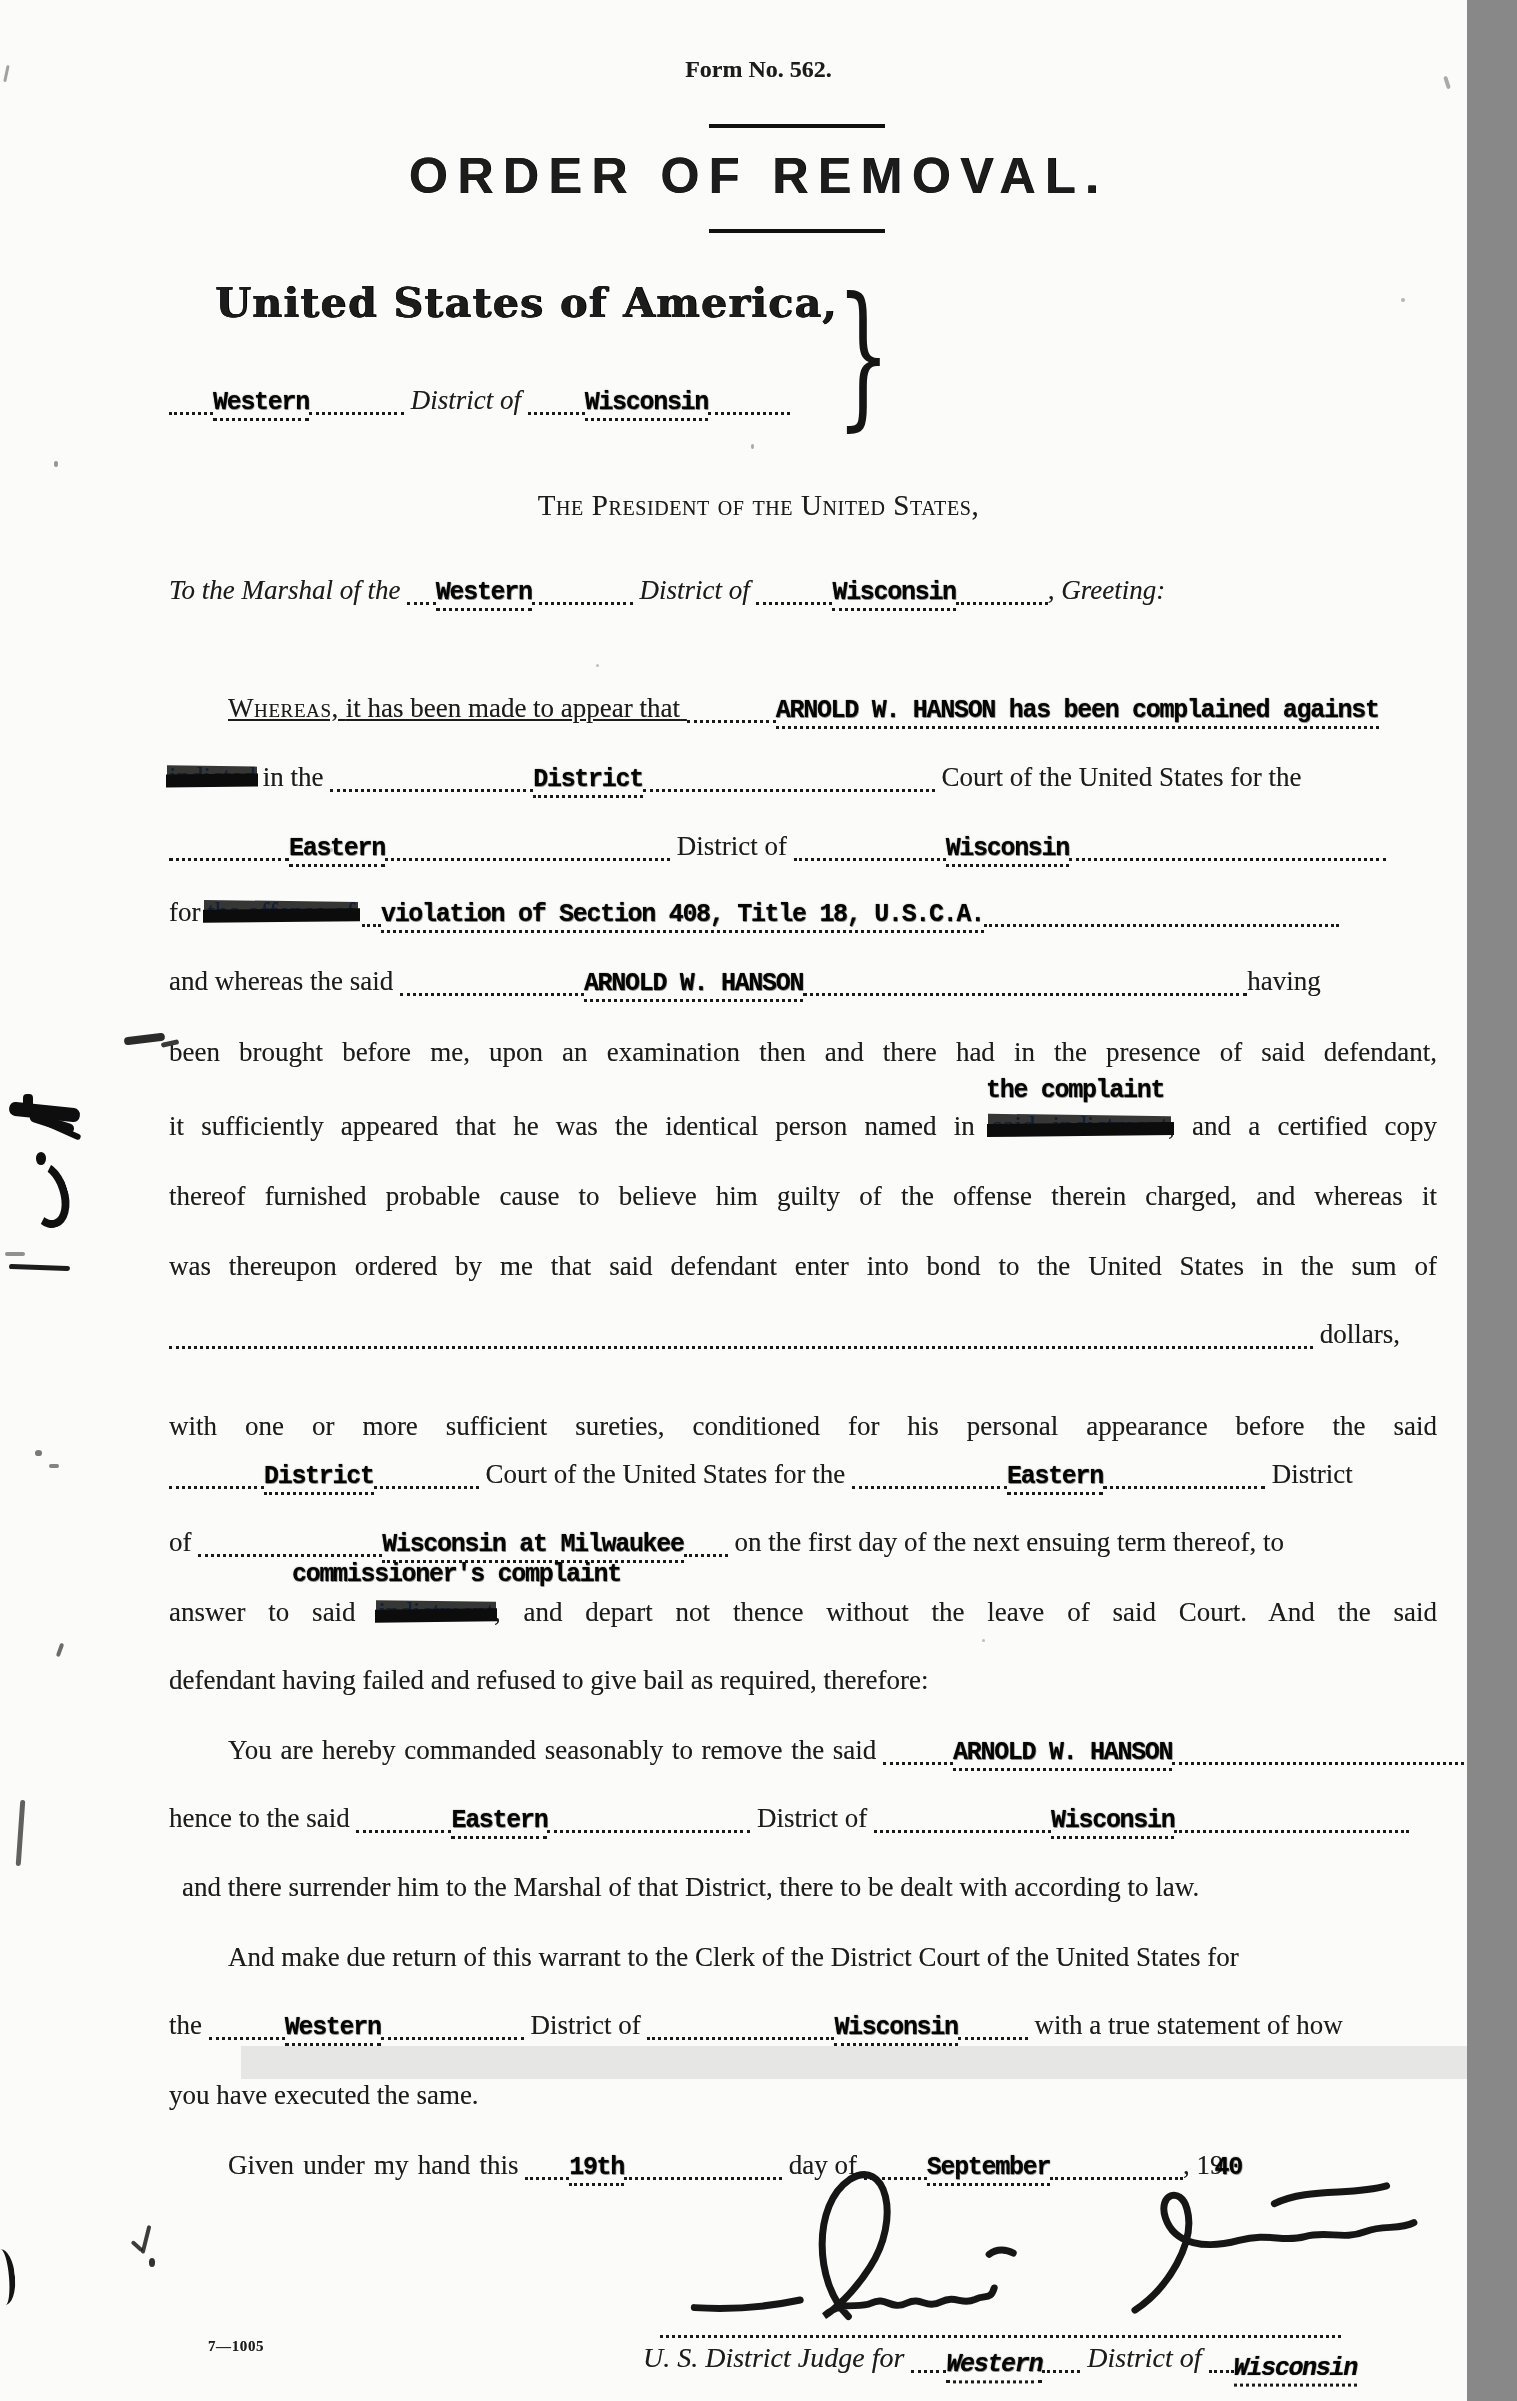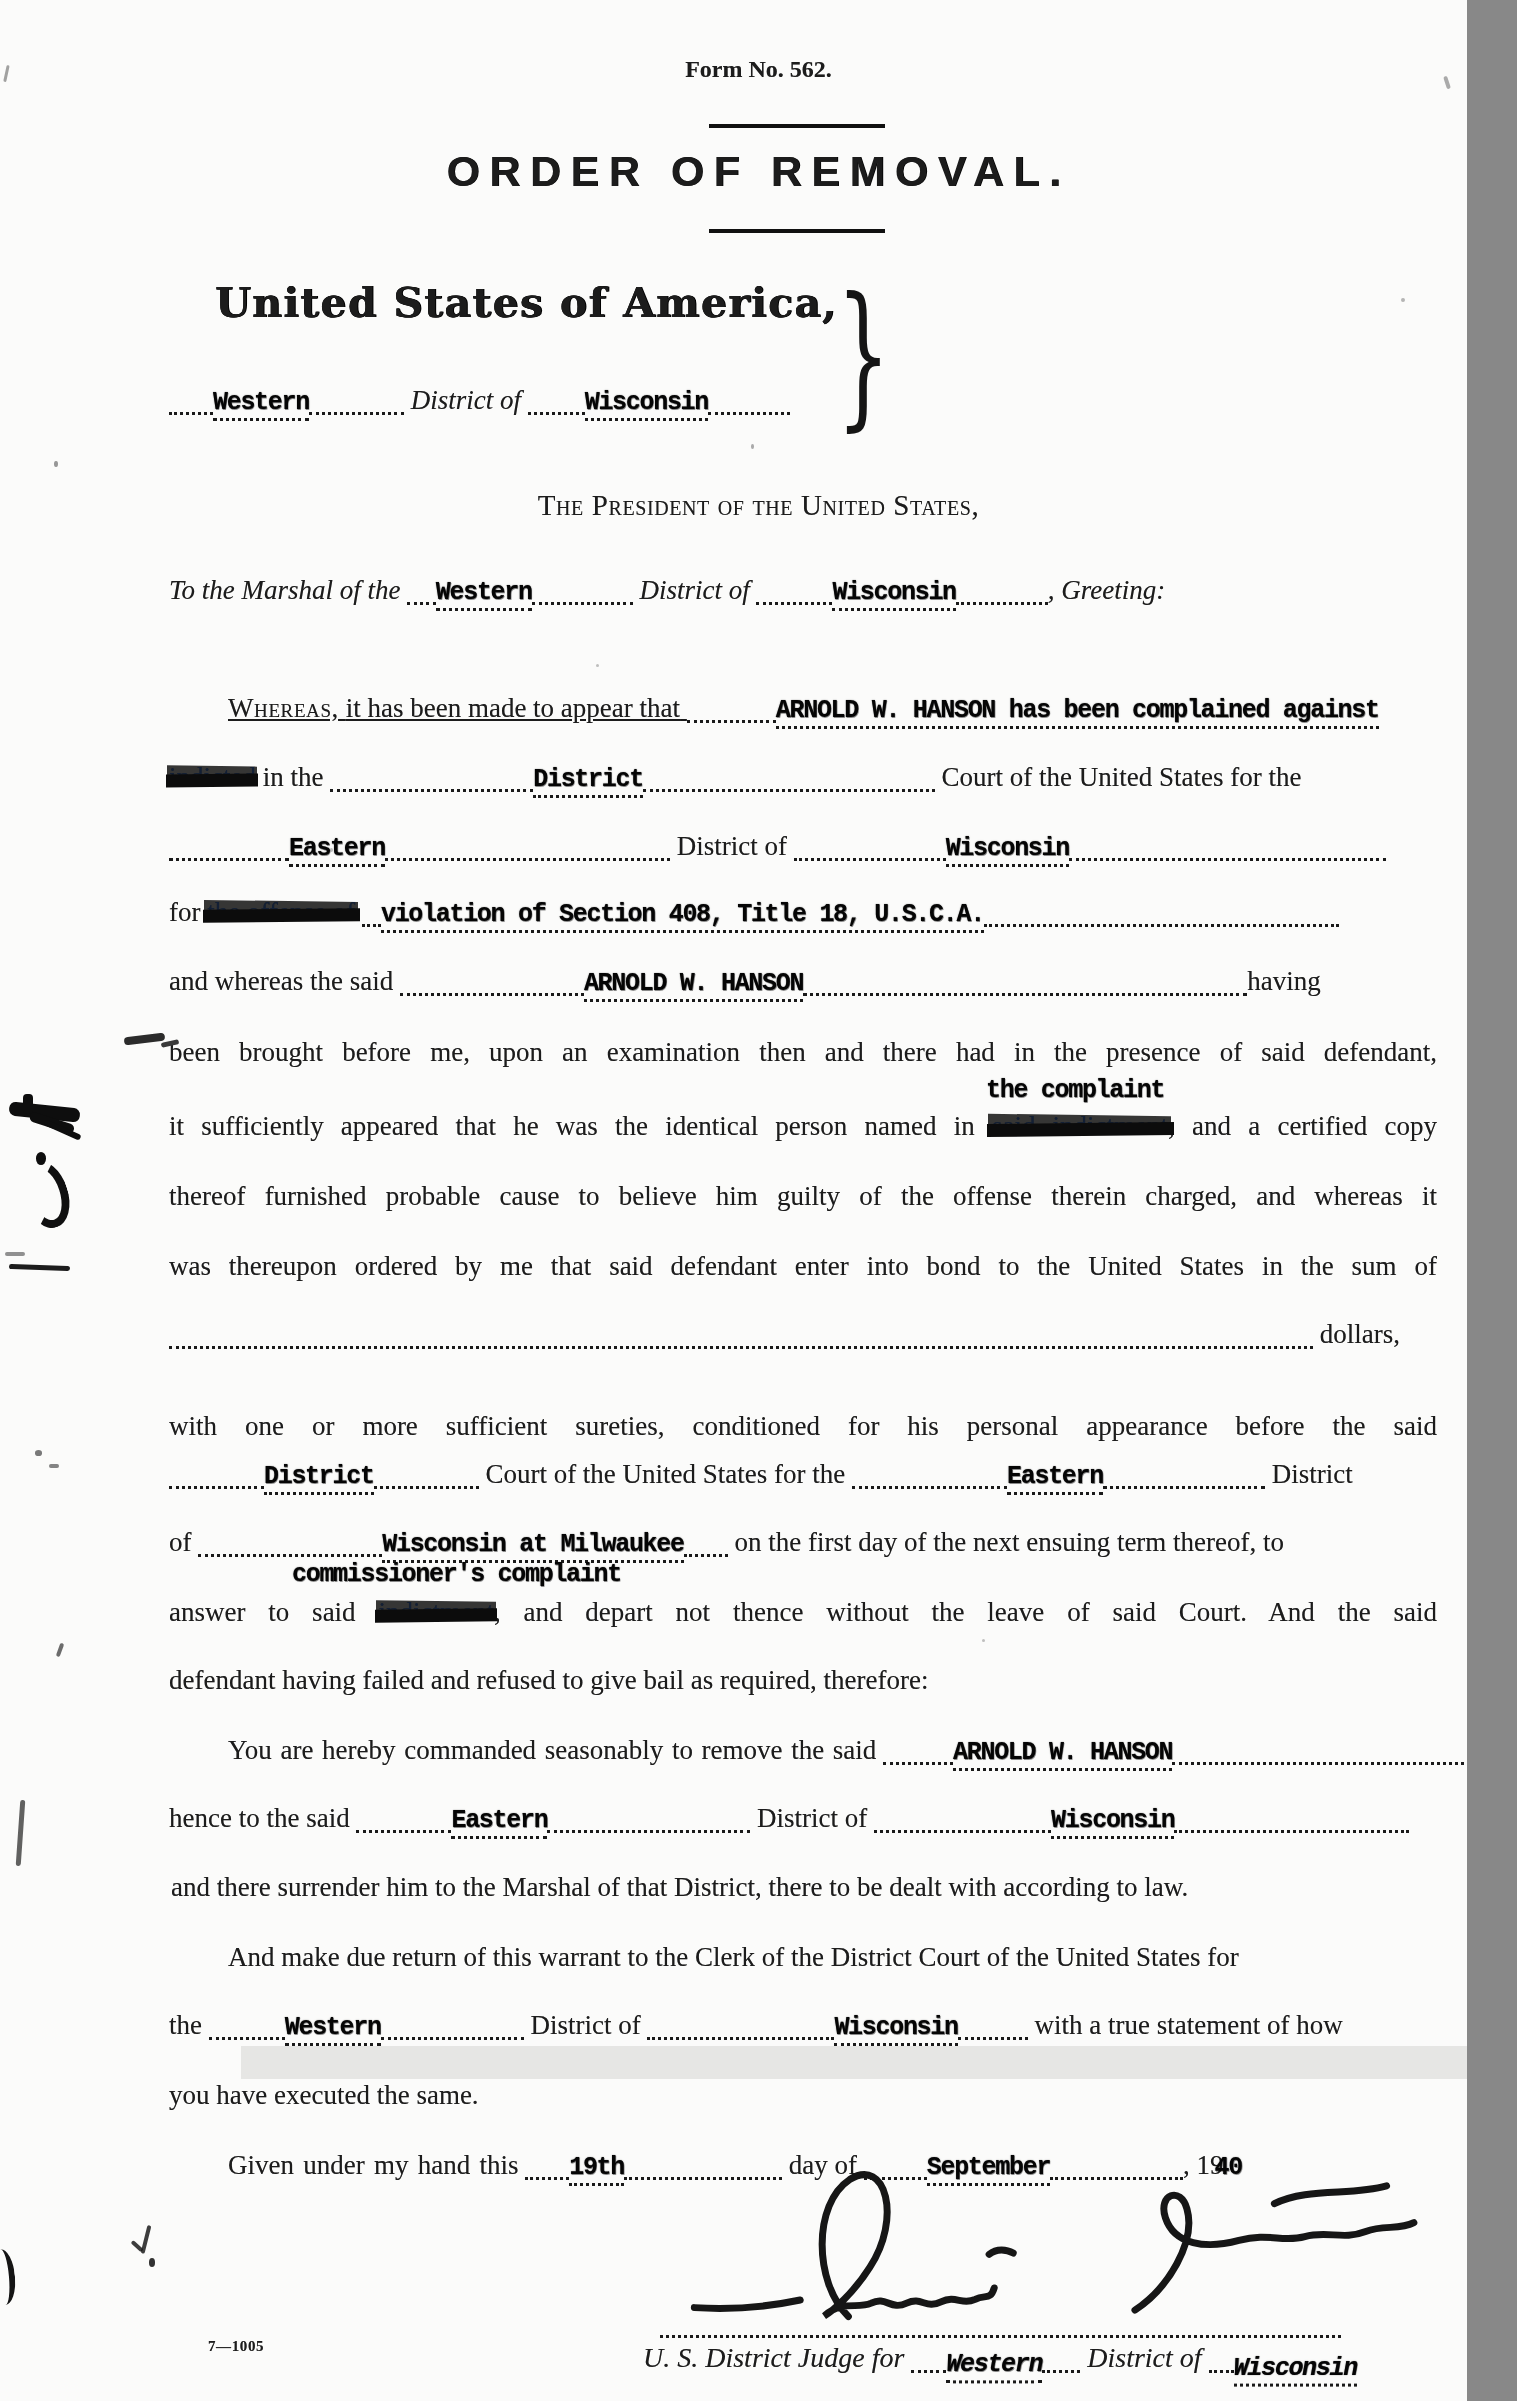--- a/index.html
+++ b/index.html
@@ -19,21 +19,21 @@
   .rule{position:absolute;background:#101010;}
   .struck{position:relative;color:#3b82f6;}
   .struck::after{content:"";position:absolute;left:-3%;right:-3%;top:34%;height:30%;
                  background:#0c0c0c;transform:skewY(-.6deg);}
   .struck.heavy::before{content:"";position:absolute;left:-2%;right:-2%;top:12%;height:38%;
                  background:rgba(10,10,10,.82);transform:skewY(.8deg);}
   .struck.heavy::after{top:40%;height:42%;}
   .overtype{position:absolute;white-space:nowrap;}
   .blackletter{font-family:"DejaVu Serif",serif;font-weight:bold;font-size:41px;
                letter-spacing:1.3px;text-shadow:1px 0 0 #000,0 0 0.6px #000;}
-  .title{font-family:"Liberation Sans",sans-serif;font-weight:bold;font-size:43px;
+  .title{font-family:"Liberation Sans",sans-serif;font-weight:bold;font-size:50px;
          letter-spacing:9.5px;text-shadow:0.6px 0 0 #000;}
   .formno{font-size:24px;font-weight:bold;}
   .brace{position:absolute;font-family:"DejaVu Serif",serif;font-size:155px;font-weight:normal;
          transform:scale(.55,1);color:#151515;line-height:1;}
   .ink{position:absolute;}
   .ink div{position:absolute;background:#0e0e0e;}
   .speck{position:absolute;background:#333;border-radius:50%;}
   .grayband{position:absolute;background:#d8d8d6;opacity:.6;}
   .footer-code{font-size:15px;font-weight:bold;letter-spacing:0.6px;}
   svg.sig{position:absolute;}
@@ -139,21 +139,21 @@
     <span class="dots" style="width:70px;"></span><span class="typed typedfill">ARNOLD W. HANSON</span><span class="dots" style="width:298px;"></span>
   </div>
 
   <div class="line" style="left:169px;top:1802px;">
     <span>hence to the said</span>
     <span class="dots" style="width:95px;"></span><span class="typed typedfill">Eastern</span><span class="dots" style="width:203px;"></span>
     <span>District of</span>
     <span class="dots" style="width:177px;"></span><span class="typed typedfill">Wisconsin</span><span class="dots" style="width:235px;"></span>
   </div>
 
-  <div class="line" style="left:171px;top:1871px;">and there surrender him to the Marshal of that District, there to be dealt with according to law.</div>
+  <div class="line" style="left:182px;top:1871px;">and there surrender him to the Marshal of that District, there to be dealt with according to law.</div>
   <div class="line" style="left:228px;top:1941px;">And make due return of this warrant to the Clerk of the District Court of the United States for</div>
 
   <div class="line" style="left:169px;top:2009px;">
     <span>the</span>
     <span class="dots" style="width:76px;"></span><span class="typed typedfill">Western</span><span class="dots" style="width:143px;"></span>
     <span>District of</span>
     <span class="dots" style="width:187px;"></span><span class="typed typedfill">Wisconsin</span><span class="dots" style="width:70px;"></span>
     <span>with a true statement of how</span>
   </div>
 

